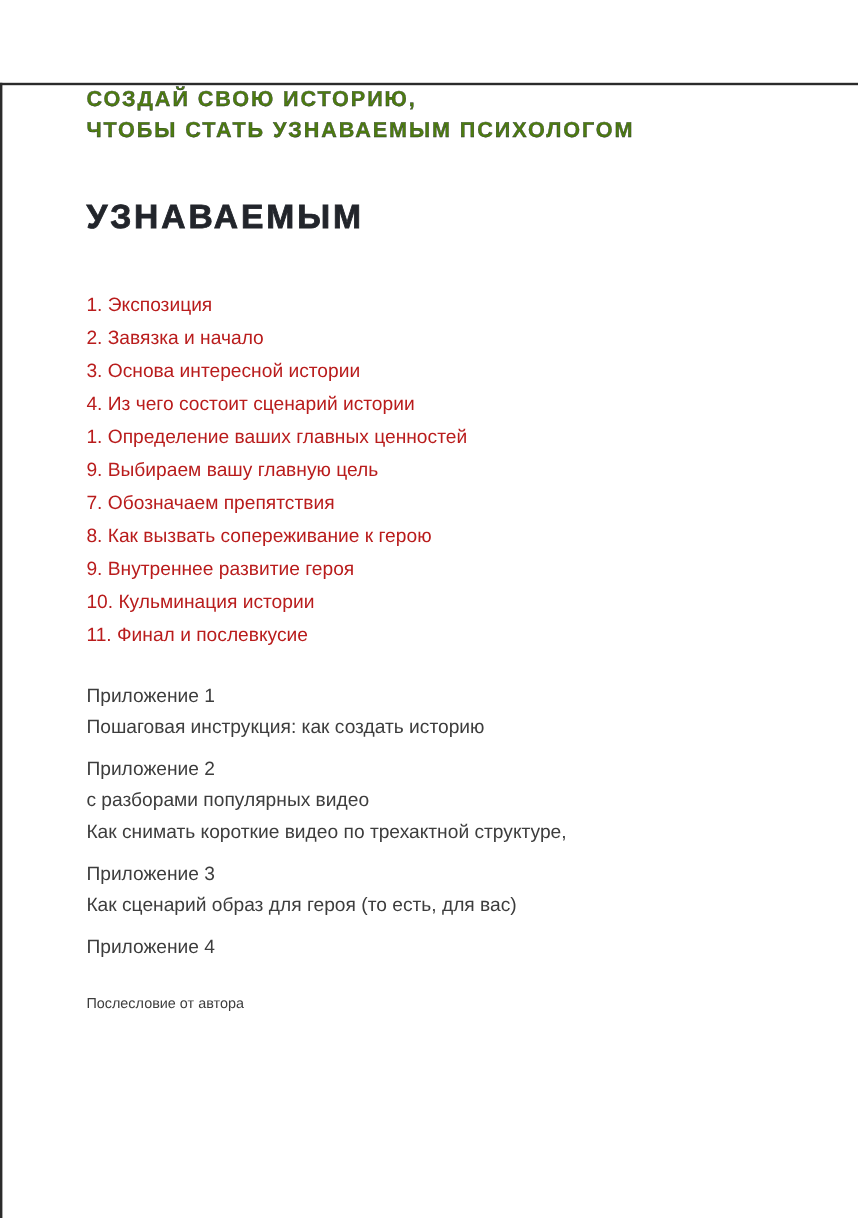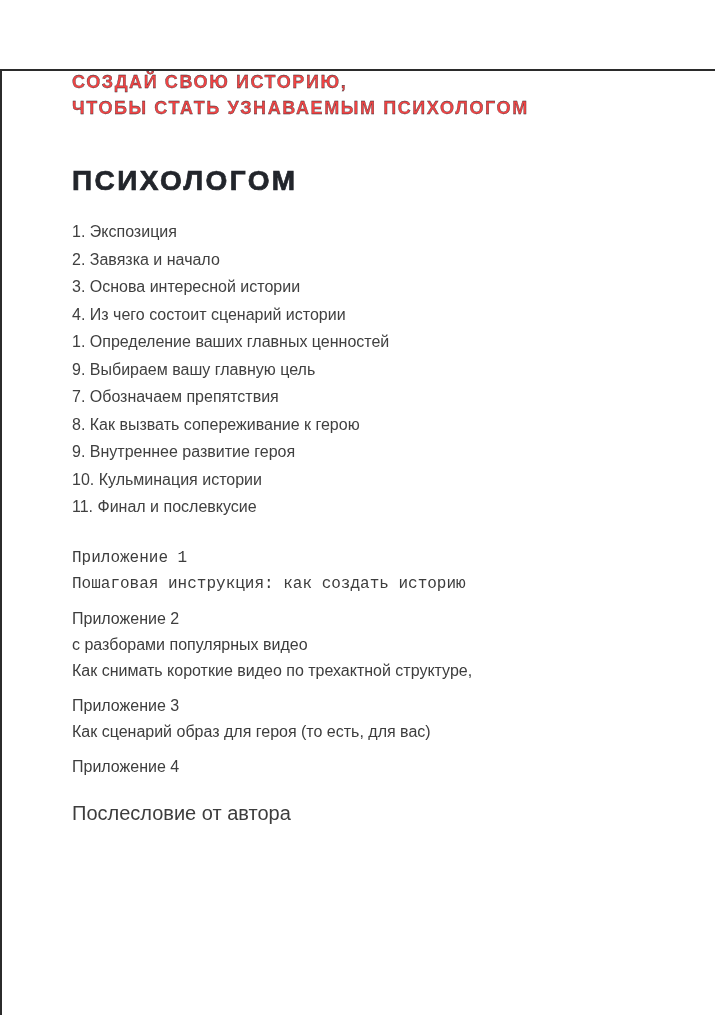--- a/index.html
+++ b/index.html
@@ -30,69 +30,69 @@
   .content {
     position: relative;
     padding: 0 40px 0 72px;
   }
   .book-title {
     margin-top: 69px;
     font-size: 18px;
     line-height: 26px;
     font-weight: bold;
     letter-spacing: 1.6px;
-    color: #ef4444;
+    color: #4d7c0f;
     text-transform: uppercase;
     -webkit-text-stroke: 0.3px #262b33;
   }
   .page-title {
     margin-top: 44px;
     font-size: 28px;
     line-height: 32px;
     font-weight: bold;
     letter-spacing: 2.4px;
     color: #22252b;
     -webkit-text-stroke: 0.7px #22252b;
   }
   .toc-list {
-    margin-top: 21px;
+    margin-top: 44px;
     list-style: none;
     font-size: 16px;
     line-height: 27.5px;
-    color: #404040;
+    color: #b91c1c;
   }
   .appendix {
     margin-top: 9px;
     font-size: 16px;
     line-height: 26px;
     color: #3d3d3d;
   }
-  .appendix:first-of-type { margin-top: 24px; font-family: Liberation Mono, monospace; }
+  .appendix:first-of-type { margin-top: 24px; }
   .afterword {
     margin-top: 20px;
-    font-size: 20px;
+    font-size: 12px;
     line-height: 26px;
     color: #3d3d3d;
   }
 </style>
 </head>
 <body>
 
 <div class="page">
   <div class="border-top"></div>
   <div class="border-left"></div>
 
   <div class="content">
 
     <header class="book-title">
       <div>СОЗДАЙ СВОЮ ИСТОРИЮ,</div>
       <div>ЧТОБЫ СТАТЬ УЗНАВАЕМЫМ ПСИХОЛОГОМ</div>
     </header>
 
-    <h1 class="page-title">ПСИХОЛОГОМ</h1>
+    <h1 class="page-title">УЗНАВАЕМЫМ</h1>
 
     <ul class="toc-list">
       <li>1. Экспозиция</li>
       <li>2. Завязка и начало</li>
       <li>3. Основа интересной истории</li>
       <li>4. Из чего состоит сценарий истории</li>
       <li>1. Определение ваших главных ценностей</li>
       <li>9. Выбираем вашу главную цель</li>
       <li>7. Обозначаем препятствия</li>
       <li>8. Как вызвать сопереживание к герою</li>

